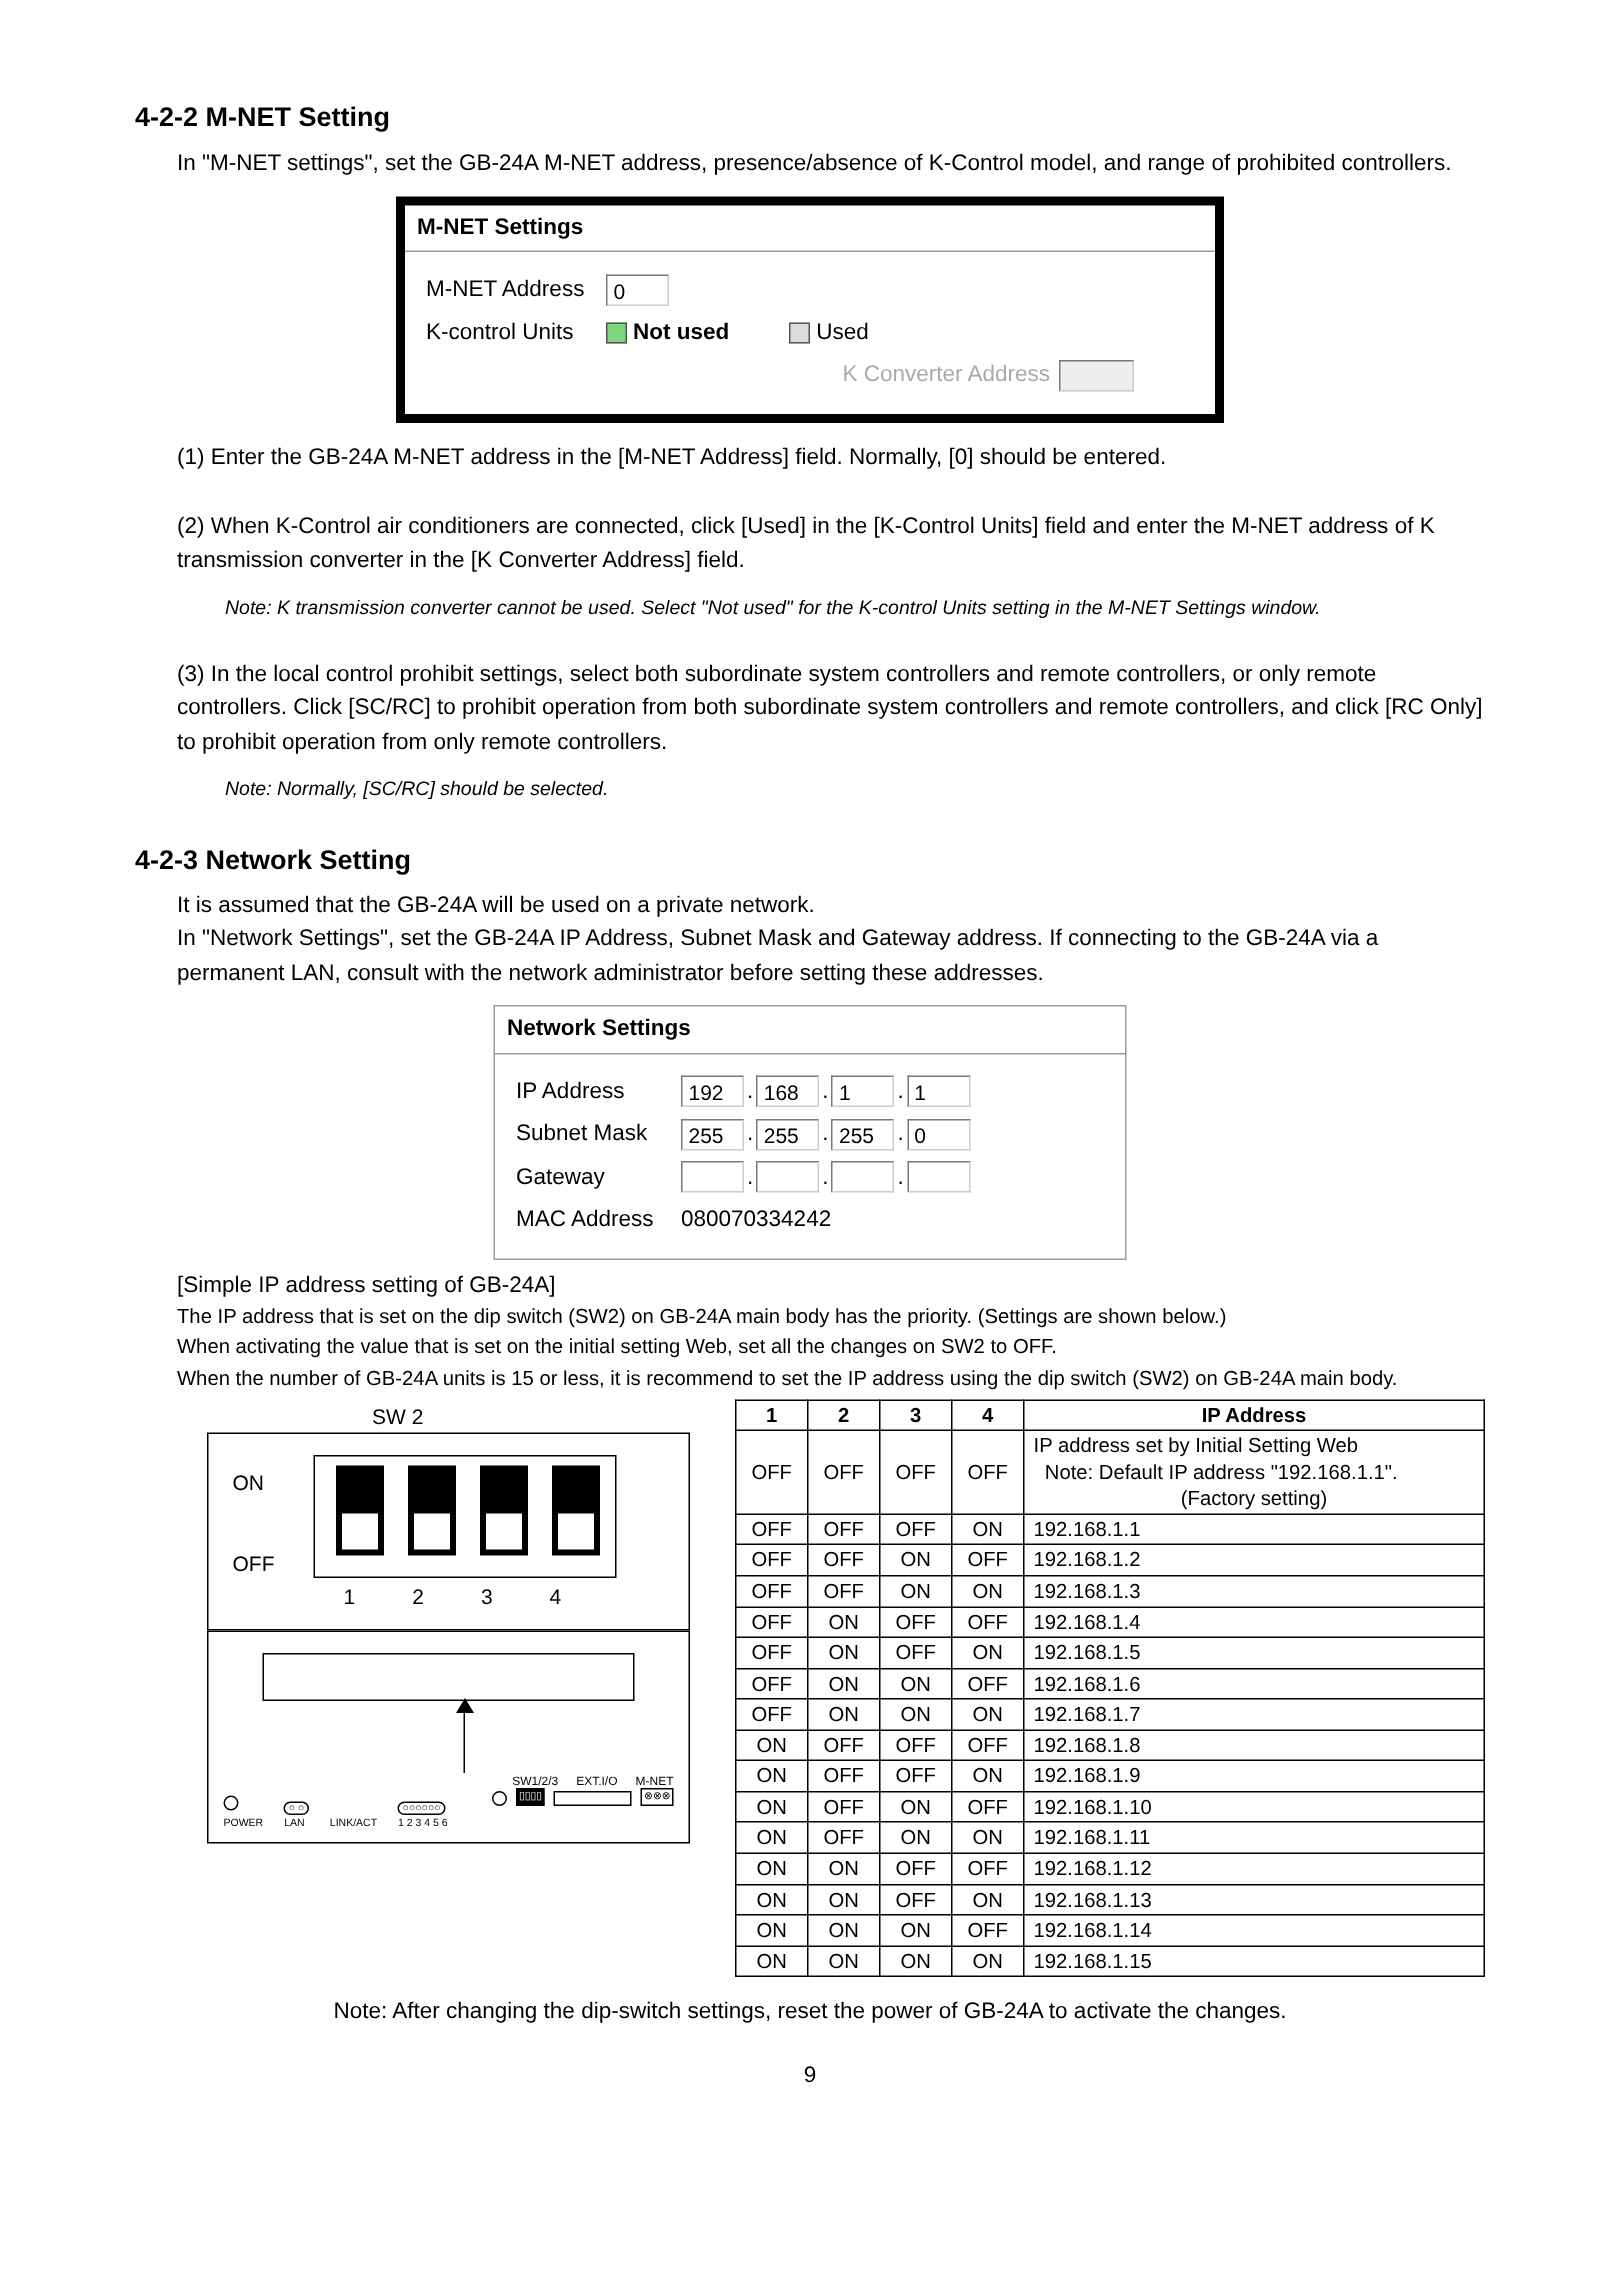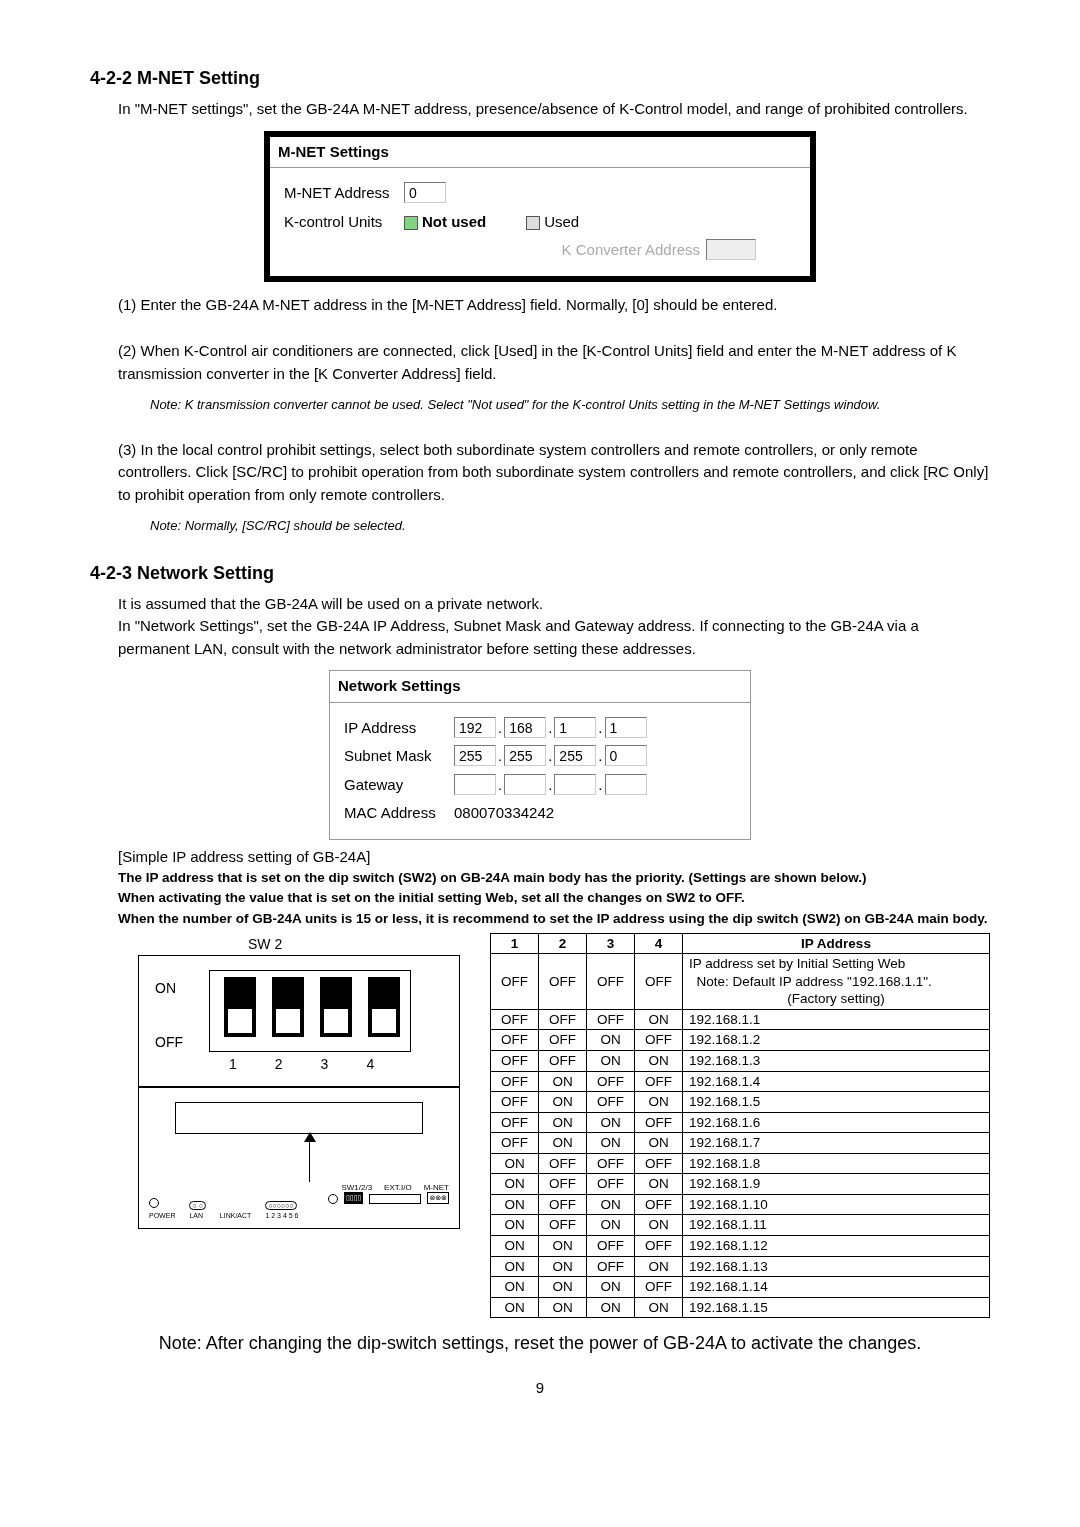--- a/index.html
+++ b/index.html
@@ -27,21 +27,21 @@
     }
     .settings-header {
       font-weight: bold;
       border-bottom: 1px solid #999;
       padding: 4px 8px;
       font-size: 15px;
     }
     .settings-body {
       padding: 8px 14px;
     }
-    .row { margin: 6px 0; display: flex; flex-wrap: wrap; }
+    .row { margin: 6px 0; display: flex; align-items: center; flex-wrap: wrap; }
     .lbl { display: inline-block; }
     .fieldbox {
       border: 1px inset #ccc;
       background: #fff;
       padding: 0 4px;
       min-width: 32px;
       height: 19px;
       display: inline-block;
       font-size: 14px;
       vertical-align: middle;
@@ -155,21 +155,21 @@
       flex: 1;
       margin-left: 12px;
     }
     .ip-table th, .ip-table td {
       border: 1px solid #000;
       padding: 1px 6px;
       text-align: center;
       line-height: 1.3;
     }
     .ip-table td.addr { text-align: left; }
-    .small { font-size: 13.5px; font-weight: bold; }
+    .small { font-size: 13.5px; }
     .page-num { text-align: center; margin-top: 20px; }
     .spacer { height: 14px; }
   </style>
 </head>
 <body>
 
 <h2>4-2-2 M-NET Setting</h2>
 <div class="indent1 para">In "M-NET settings", set the GB-24A M-NET address, presence/absence of K-Control model, and range of prohibited controllers.</div>
 
 <div class="settings-box">
@@ -427,15 +427,15 @@
           <td>ON</td>
           <td>ON</td>
           <td>ON</td>
           <td>ON</td>
           <td class="addr">192.168.1.15</td>
         </tr>
       </tbody>
   </table>
 </div>
 
-<div style="text-align:center; font-size:18px; margin-top:12px">Note: After changing the dip-switch settings, reset the power of GB-24A to activate the changes.</div>
+<div style="text-align:center; font-size:15px; margin-top:12px">Note: After changing the dip-switch settings, reset the power of GB-24A to activate the changes.</div>
 
 <div class="page-num">9</div>
 
 </body></html>

